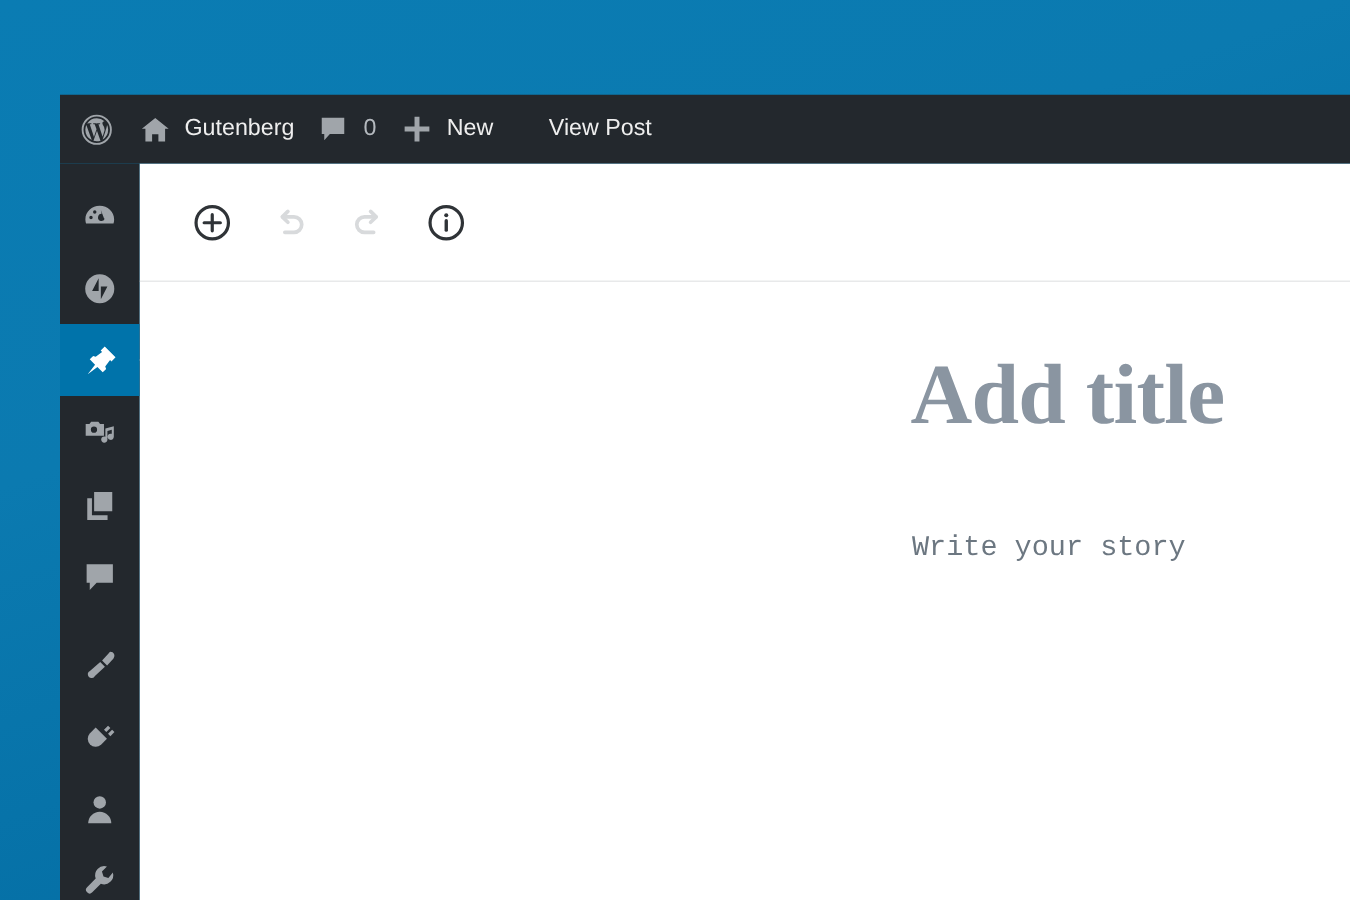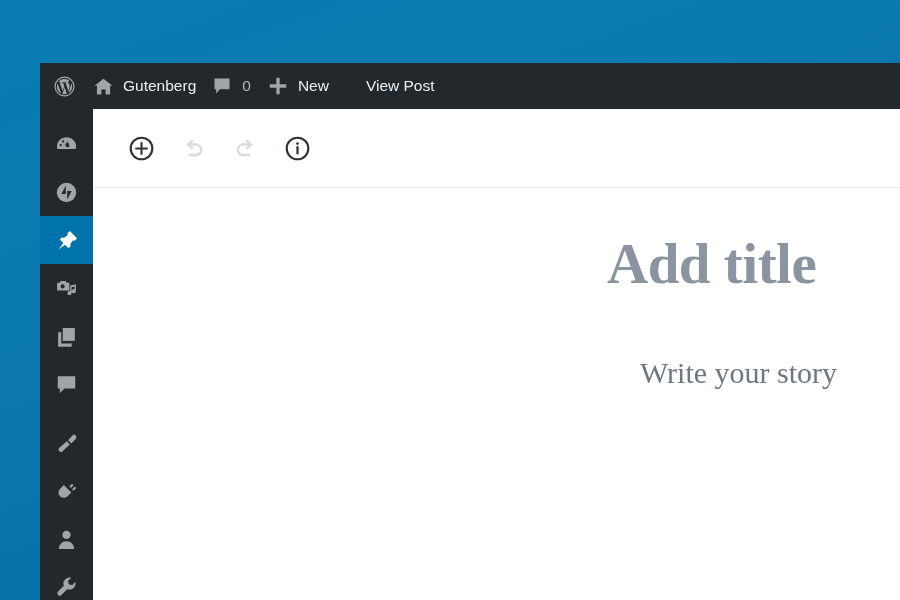--- a/index.html
+++ b/index.html
@@ -103,27 +103,26 @@
   #post-title {
     font-family:"Liberation Serif", serif;
     font-weight:bold;
     font-size:57px;
     line-height:1.1;
     color:#8a95a1;
     padding-top:45px;
     letter-spacing:-0.5px;
   }
   #post-body {
-    font-family:Liberation Serif, serif;
-    font-size:30px;
+    font-family:Liberation Mono, monospace;
+    font-size:19px;
     line-height:1.4;
     color:#6c7781;
     padding-top:56px;
     padding-left:1px;
-    margin-left:32px;
   }
 </style>
 </head>
 <body>
 
 <div id="wp-window">
 
   <div id="admin-bar">
 
     <div class="ab-item ab-gap-logo">

